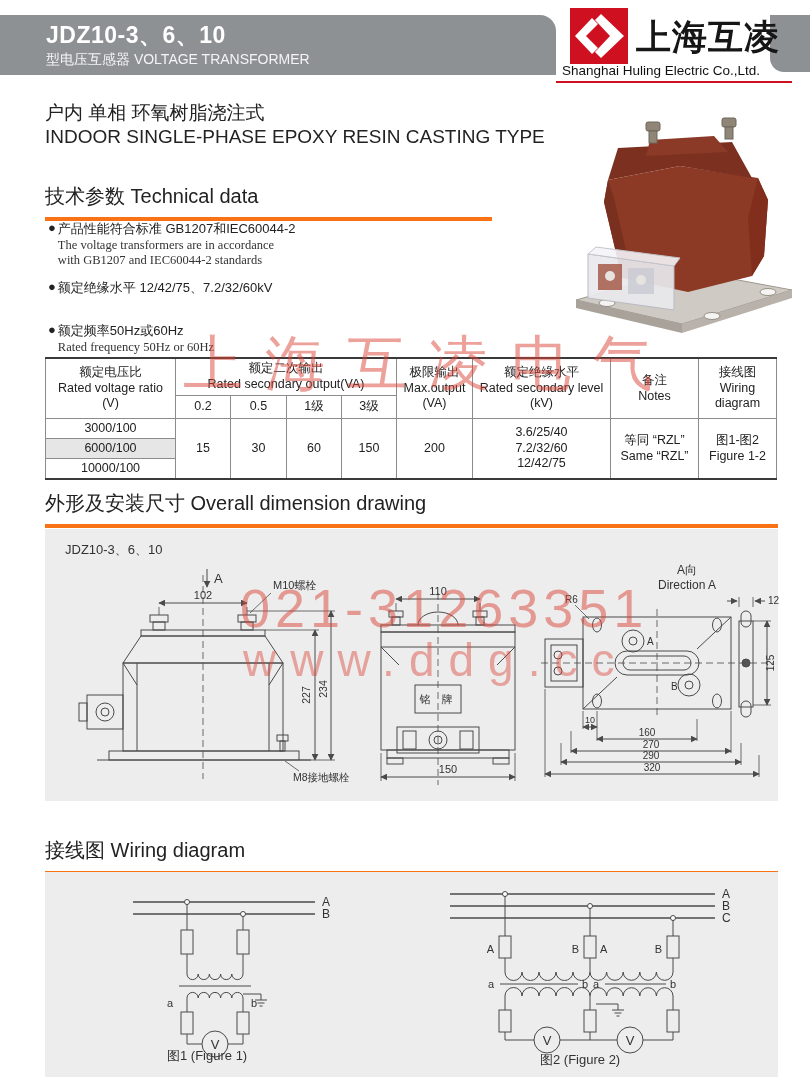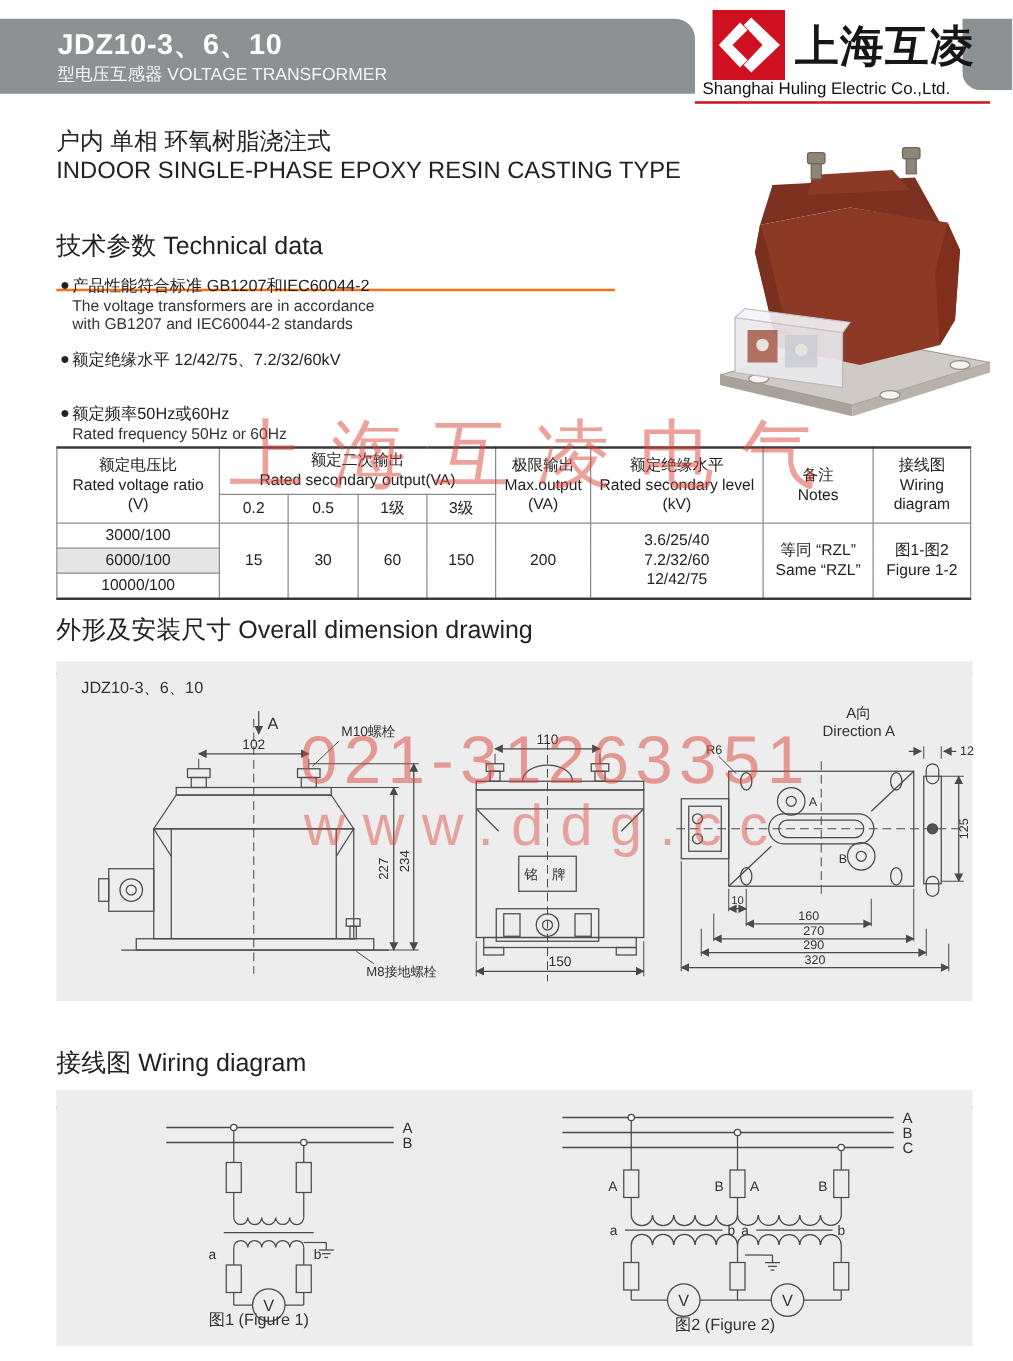--- a/index.html
+++ b/index.html
@@ -17,25 +17,25 @@
   .logo-sq{left:570px;top:8px;width:58px;height:56px;background:#cf1021;}
   .brand-cn{left:636px;top:14px;font-size:35px;font-weight:600;color:#161616;letter-spacing:1px;}
   .brand-en{left:562px;top:63px;font-size:13.5px;color:#111;}
   .brand-line{left:556px;top:81px;width:236px;height:2px;background:#cf1021;}
 
   
   .intro-cn{left:45px;top:100px;font-size:19px;}
   .intro-en{left:45px;top:126px;font-size:19px;}
 
   
-  .sec-head{font-size:20px;color:#222;padding-bottom:21px;border-bottom:2px solid #f97316;}
+  .sec-head{font-size:20px;color:#222;padding-bottom:7px;border-bottom:4px solid #f97316;}
   .tech-head{left:45px;top:183px;width:447px;}
   .bullet{left:48px;display:flex;font-size:13px;color:#222;}
   .bullet .dot{margin-right:2px;}
-  .b-en{font-size:12.5px;color:#333;}
+  .b-en{font-size:12.5px;color:#333;font-family:Liberation Serif, serif;}
 
   
   .wm{color:rgba(220,68,56,0.5);font-weight:normal;white-space:nowrap;pointer-events:none;z-index:6;}
   .wm-name{left:183px;top:324px;font-size:60px;letter-spacing:22px;}
   .wm-phone{left:195px;top:48px;font-size:54px;letter-spacing:5px;}
   .wm-web{left:198px;top:104px;font-size:46px;letter-spacing:14px;color:rgba(220,68,56,0.45);}
 
   
   .spec{left:45px;top:357px;width:731px;border-collapse:collapse;table-layout:fixed;
         border-top:2px solid #3a3a3a;border-bottom:2px solid #3a3a3a;font-size:12.5px;}

